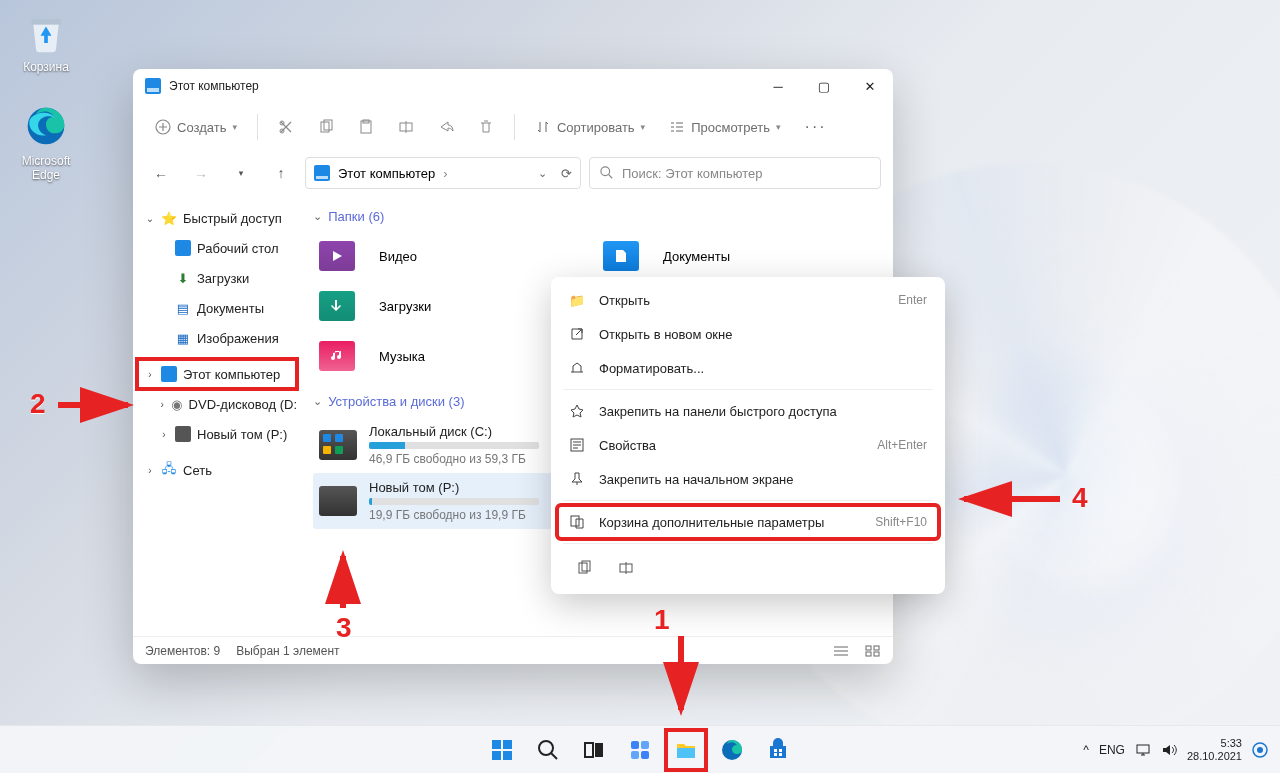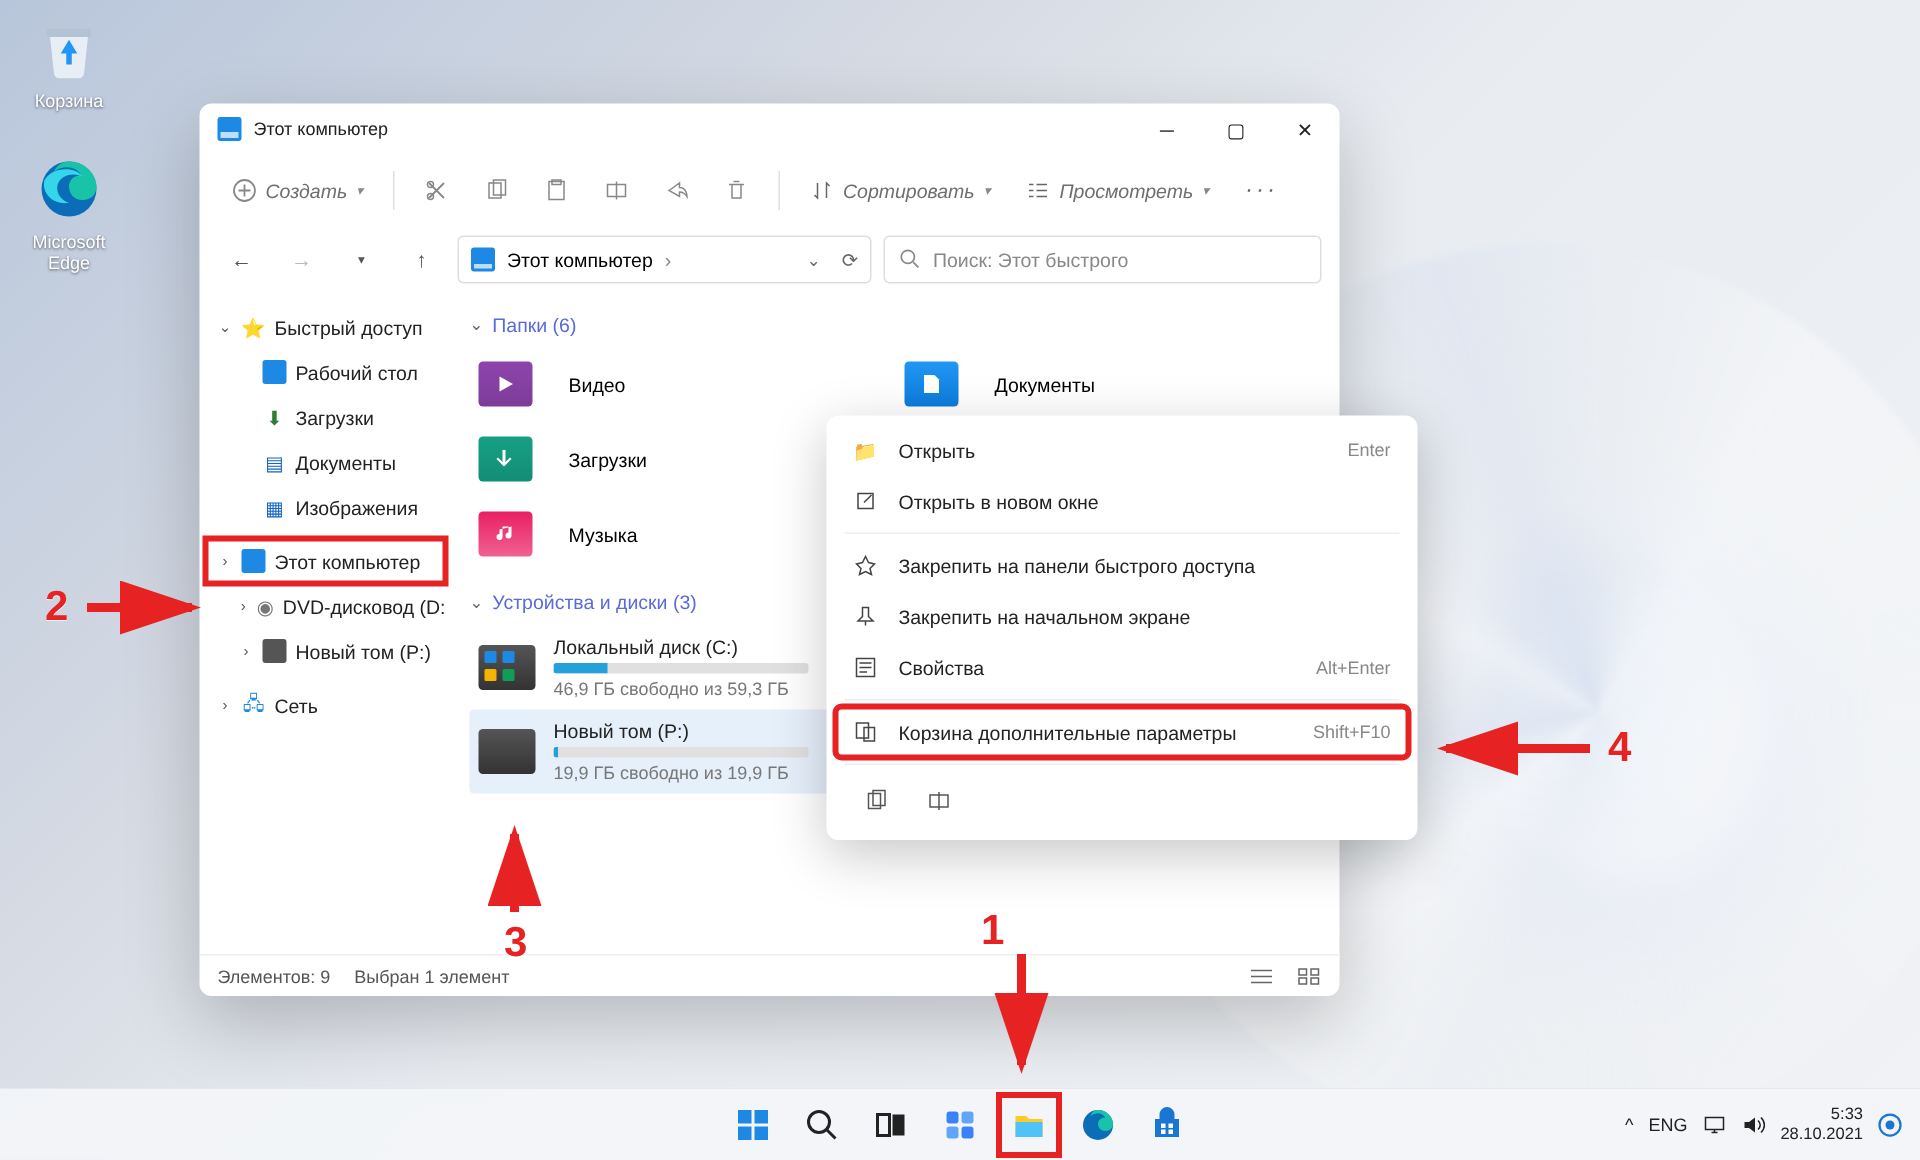--- a/index.html
+++ b/index.html
@@ -21,21 +21,21 @@
 .recycle svg, .edge svg { width:44px; height:44px; }
 
 .window { position:absolute; left:133px; top:69px; width:760px; height:595px; background:#fff; border-radius:8px; box-shadow:0 18px 50px rgba(0,0,0,0.22); display:flex; flex-direction:column; overflow:hidden; }
 .titlebar { height:34px; display:flex; align-items:center; padding-left:12px; }
 .titlebar .ticon { width:16px; height:16px; background:#1e88e5; border-radius:2px; margin-right:8px; position:relative; }
 .titlebar .ticon::after{content:"";position:absolute;left:2px;right:2px;bottom:2px;height:4px;background:#bbdefb;}
 .titlebar .ttitle { font-size:12px; color:#222; }
 .ctrl { margin-left:auto; display:flex; }
 .ctrl div { width:46px; height:34px; display:flex; align-items:center; justify-content:center; color:#222; font-size:13px; }
 
-.toolbar { height:48px; display:flex; align-items:center; padding:0 12px; gap:4px;font-style:italic; }
+.toolbar { height:48px; display:flex; align-items:center; padding:0 12px; gap:4px; }
 .tbtn { height:36px; padding:0 10px; border-radius:4px; display:flex; align-items:center; gap:6px; color:#6e6e6e; font-size:13px; }
 .tbtn svg { width:16px; height:16px; }
 .tsep { width:1px; height:26px; background:#e0e0e0; margin:0 6px; }
 
 .navbar { height:44px; display:flex; align-items:center; padding:0 12px; gap:8px; }
 .navbtn { width:32px; height:32px; display:flex; align-items:center; justify-content:center; color:#555; border-radius:4px; font-size:14px; }
 .address { flex:0 0 276px; height:32px; border:1px solid #ddd; border-radius:4px; display:flex; align-items:center; padding:0 8px; gap:8px; font-size:13px; }
 .address .aicon { width:16px;height:16px;background:#1e88e5;border-radius:2px;position:relative;}
 .address .aicon::after{content:"";position:absolute;left:2px;right:2px;bottom:2px;height:3px;background:#bbdefb;}
 .address .chev { margin-left:auto; color:#666; font-size:11px; }
@@ -213,21 +213,21 @@
       <span>Этот компьютер</span>
       <span style="color:#888">›</span>
       <span class="chev">⌄</span>
       <span style="color:#666;margin-left:6px">⟳</span>
     </div>
     <div class="searchbox">
       <svg width="14" height="14" viewBox="0 0 16 16">
           <circle cx="6" cy="6" r="5" fill="none" stroke="#888" stroke-width="1.3"></circle>
           <path stroke="#888" stroke-width="1.3" d="M10 10l4 4"></path>
         </svg>
-      <span>Поиск: Этот быстрого</span>
+      <span>Поиск: Этот компьютер</span>
     </div>
   </div>
 
   <div class="body">
     <div class="nav">
       <div class="item">
           <span class="exp">⌄</span>
           <span class="ic">⭐</span>
           <span class="lbl">Быстрый доступ</span>
         </div>
@@ -375,46 +375,54 @@
     <span class="short">Enter</span>
   </div>
   <div class="row">
     <span class="cicon">
         <svg width="16" height="16" viewBox="0 0 16 16">
           <path fill="none" stroke="#444" d="M3 3h10v10H3zM7 9l5-5M9 3h4v4"></path>
         </svg>
       </span>
     <span>Открыть в новом окне</span>
   </div>
+  <div class="row">
+    <span class="cicon">
+        <svg width="16" height="16" viewBox="0 0 16 16">
+          <path fill="none" stroke="#444" d="M2 12h12M4 12V6l4-3 4 3v6"></path>
+        </svg>
+      </span>
+    <span>Форматировать...</span>
+  </div>
   <div class="sep"></div>
   <div class="row">
     <span class="cicon">
         <svg width="16" height="16" viewBox="0 0 16 16">
           <path fill="none" stroke="#444" d="M8 2l2 4 4 1-3 3 1 4-4-2-4 2 1-4-3-3 4-1z"></path>
         </svg>
       </span>
     <span>Закрепить на панели быстрого доступа</span>
   </div>
   <div class="row">
     <span class="cicon">
         <svg width="16" height="16" viewBox="0 0 16 16">
-          <path fill="none" stroke="#444" d="M6 2v6L3 11h10l-3-3V2zM8 11v3"></path>
-        </svg>
-      </span>
-    <span>Закрепить на начальном экране</span>
-  </div>
-  <div class="row">
-    <span class="cicon">
-        <svg width="16" height="16" viewBox="0 0 16 16">
           <rect x="2" y="2" width="12" height="12" fill="none" stroke="#444"></rect>
           <path stroke="#444" d="M4 5h8M4 8h8M4 11h5"></path>
         </svg>
       </span>
     <span>Свойства</span>
     <span class="short">Alt+Enter</span>
+  </div>
+  <div class="row">
+    <span class="cicon">
+        <svg width="16" height="16" viewBox="0 0 16 16">
+          <path fill="none" stroke="#444" d="M6 2v6L3 11h10l-3-3V2zM8 11v3"></path>
+        </svg>
+      </span>
+    <span>Закрепить на начальном экране</span>
   </div>
   <div class="sep"></div>
   <div class="row boxed">
     <span class="cicon">
         <svg width="16" height="16" viewBox="0 0 16 16">
           <rect x="2" y="2" width="8" height="10" fill="none" stroke="#444"></rect>
           <path fill="none" stroke="#444" d="M7 5h7v9H7z"></path>
         </svg>
       </span>
     <span>Корзина дополнительные параметры</span>

